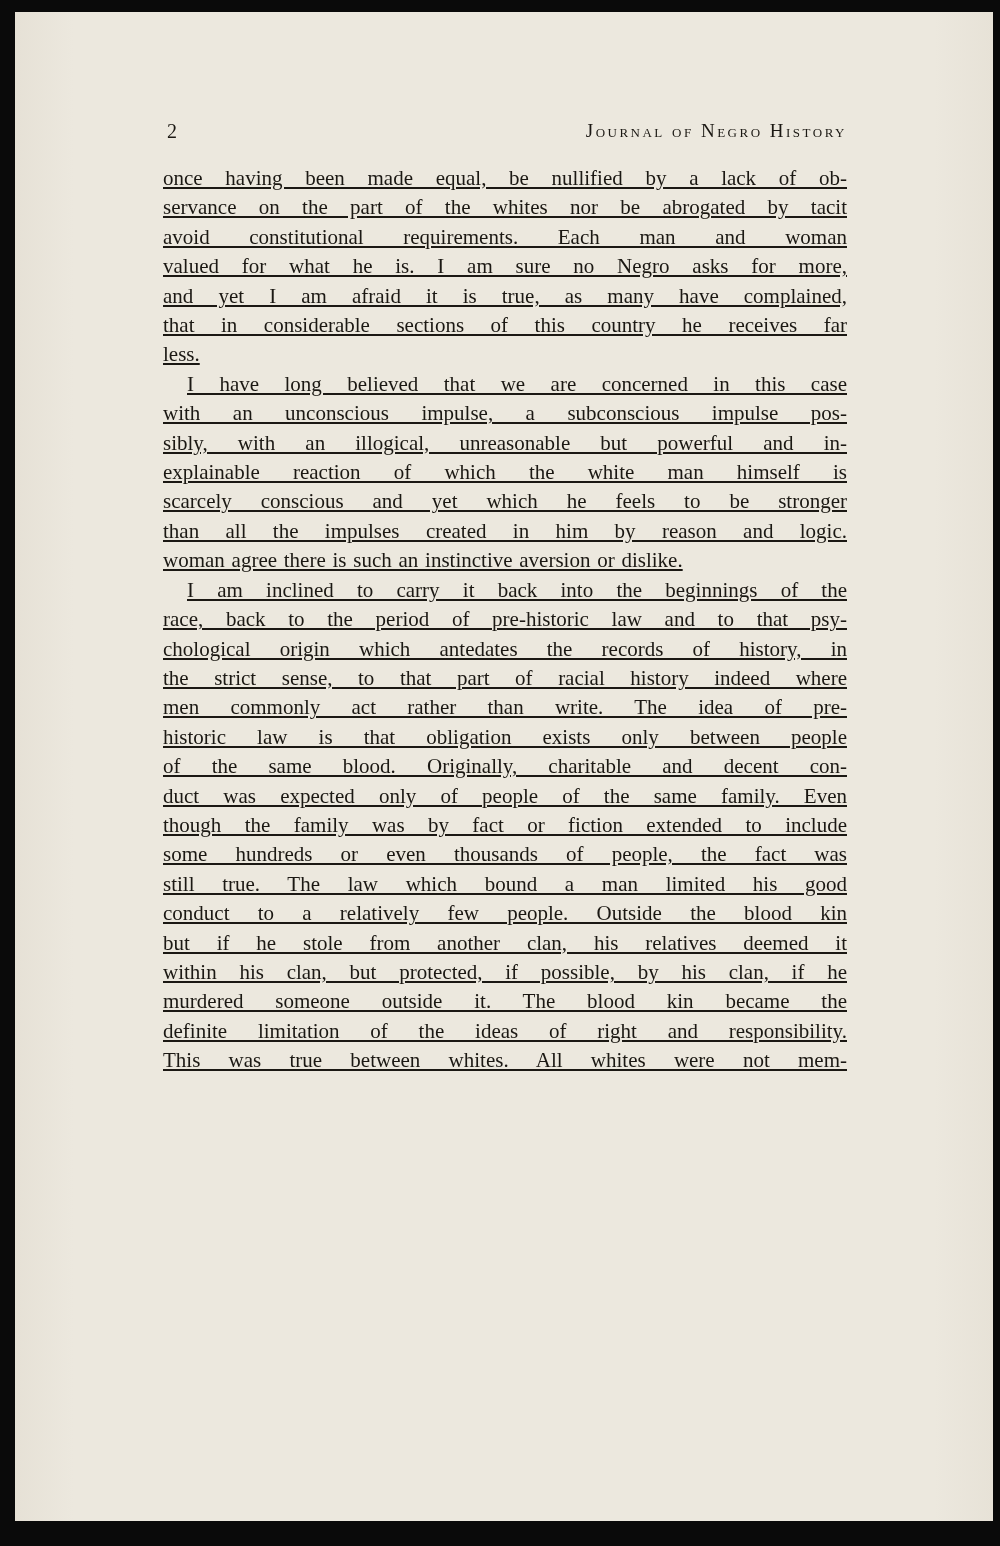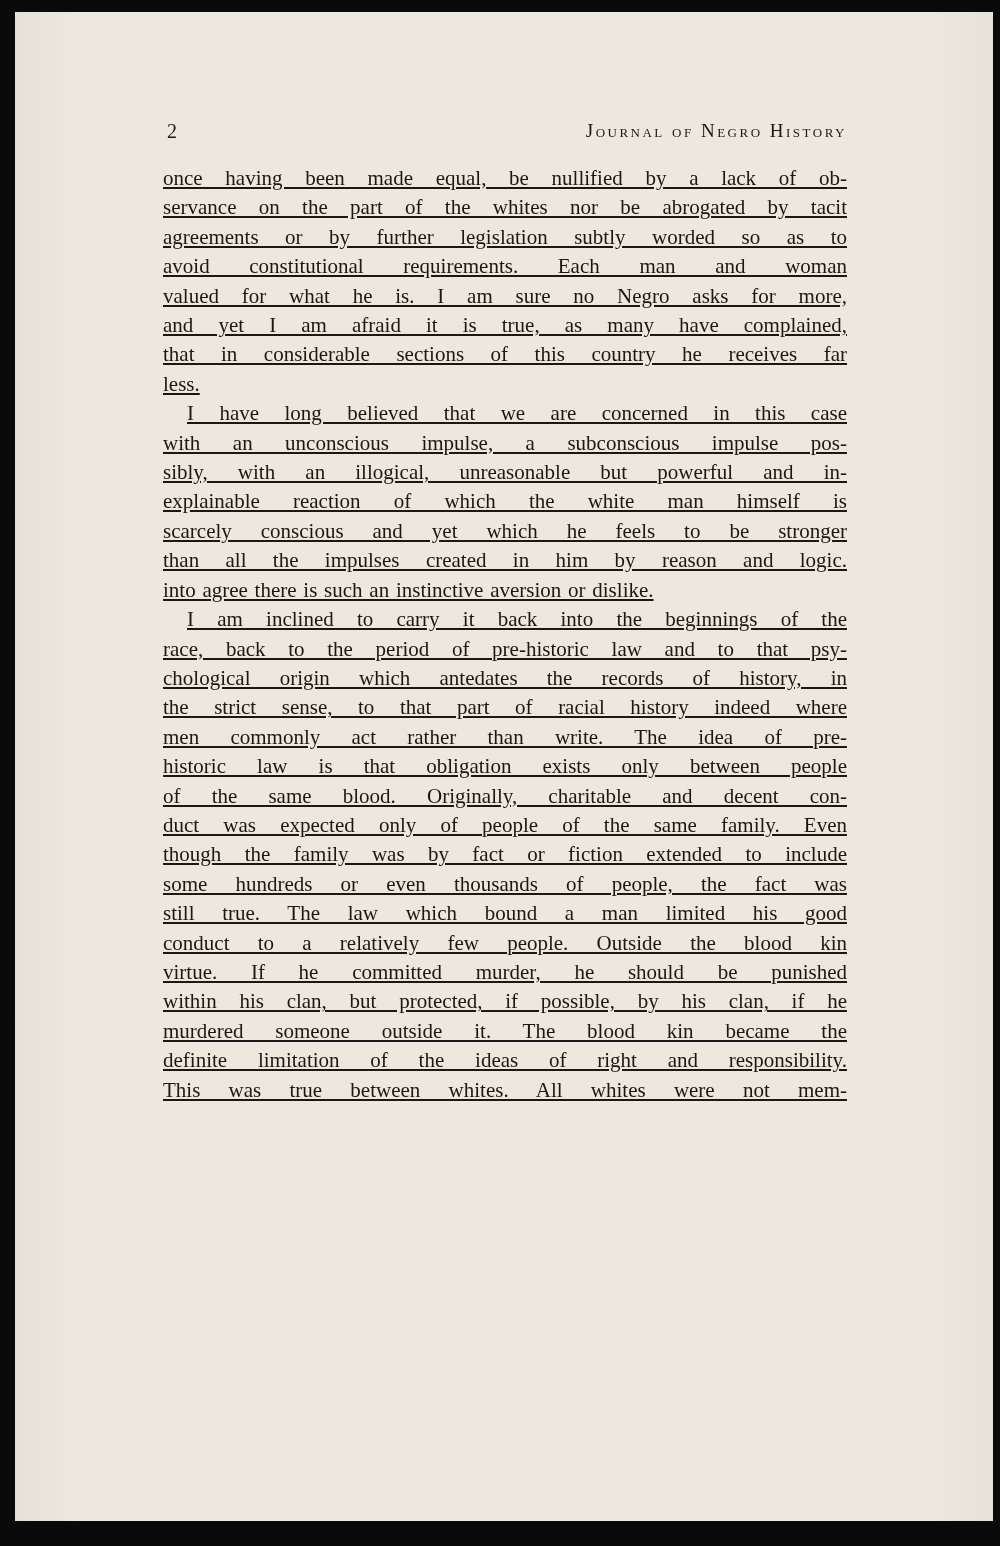--- a/index.html
+++ b/index.html
@@ -76,50 +76,49 @@
   <div class="paper">
     <div class="content">
       <div class="running-head-row">
         <span class="page-number">2</span>
         <div class="running-head">Journal of Negro History</div>
       </div>
       <div class="text-block">
           <div class="paragraph">
             <div class="line">once having been made equal, be nullified by a lack of ob-</div>
             <div class="line">servance on the part of the whites nor be abrogated by tacit</div>
-            <div class="line">agreements or by further legislation subtly worded so as to</div>
             <div class="line">avoid constitutional requirements.  Each man and woman</div>
             <div class="line">valued for what he is.  I am sure no Negro asks for more,</div>
             <div class="line">and yet I am afraid it is true, as many have complained,</div>
             <div class="line">that in considerable sections of this country he receives far</div>
             <div class="line last">less.</div>
           </div>
           <div class="paragraph">
             <div class="line indent">I have long believed that we are concerned in this case</div>
             <div class="line">with an unconscious impulse, a subconscious impulse pos-</div>
             <div class="line">sibly, with an illogical, unreasonable but powerful and in-</div>
             <div class="line">explainable reaction of which the white man himself is</div>
             <div class="line">scarcely conscious and yet which he feels to be stronger</div>
             <div class="line">than all the impulses created in him by reason and logic.</div>
-            <div class="line last">into agree there is such an instinctive aversion or dislike.</div>
+            <div class="line last">woman agree there is such an instinctive aversion or dislike.</div>
           </div>
           <div class="paragraph">
             <div class="line indent">I am inclined to carry it back into the beginnings of the</div>
             <div class="line">race, back to the period of pre-historic law and to that psy-</div>
             <div class="line">chological origin which antedates the records of history, in</div>
             <div class="line">the strict sense, to that part of racial history indeed where</div>
             <div class="line">men commonly act rather than write.  The idea of pre-</div>
             <div class="line">historic law is that obligation exists only between people</div>
             <div class="line">of the same blood.  Originally, charitable and decent con-</div>
             <div class="line">duct was expected only of people of the same family.  Even</div>
             <div class="line">though the family was by fact or fiction extended to include</div>
             <div class="line">some hundreds or even thousands of people, the fact was</div>
             <div class="line">still true.  The law which bound a man limited his good</div>
             <div class="line">conduct to a relatively few people.  Outside the blood kin</div>
-            <div class="line">virtue.  If he committed murder, he should be punished</div>
+            <div class="line">but if he stole from another clan, his relatives deemed it</div>
             <div class="line">within his clan, but protected, if possible, by his clan, if he</div>
             <div class="line">murdered someone outside it.  The blood kin became the</div>
             <div class="line">definite limitation of the ideas of right and responsibility.</div>
             <div class="line">This was true between whites.  All whites were not mem-</div>
           </div>
         </div>
     </div>
   </div>
 </div>
 

